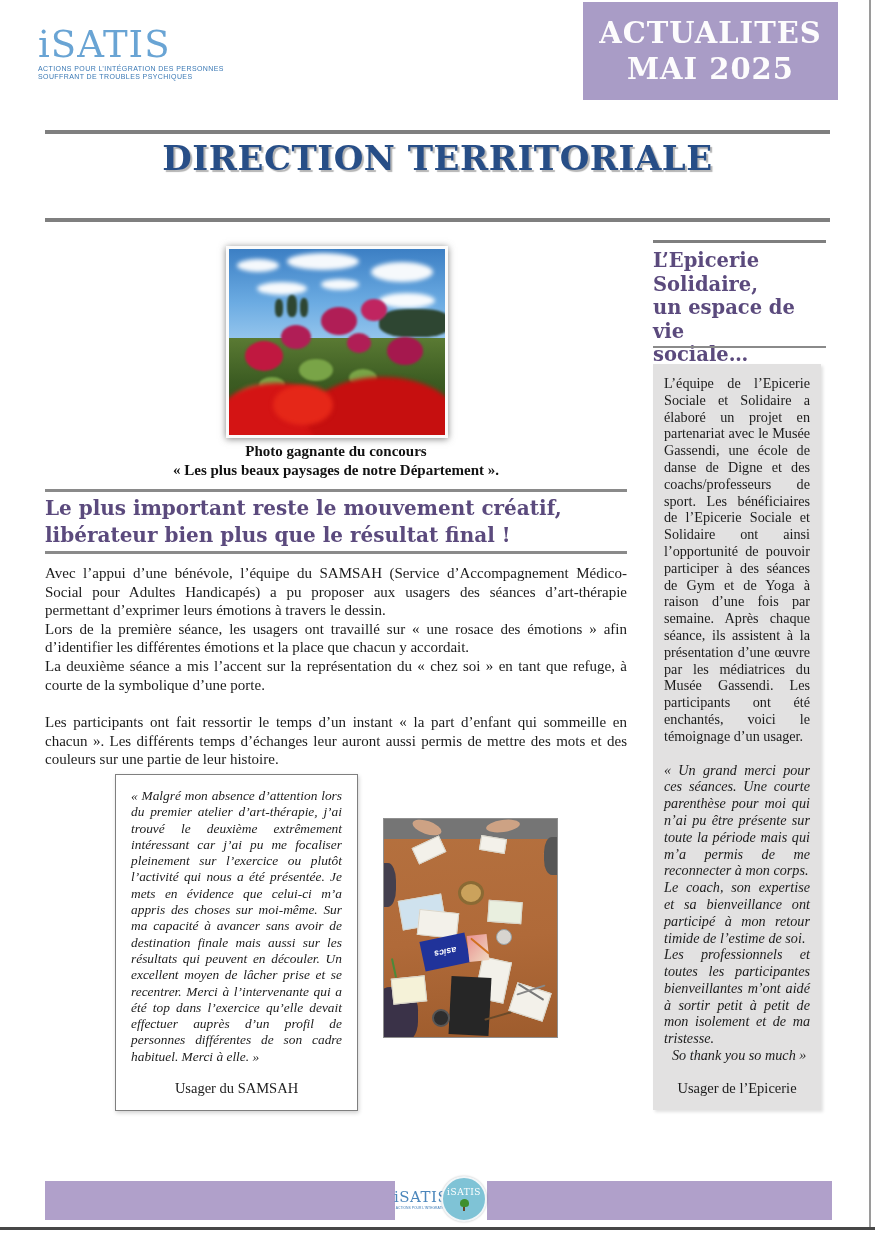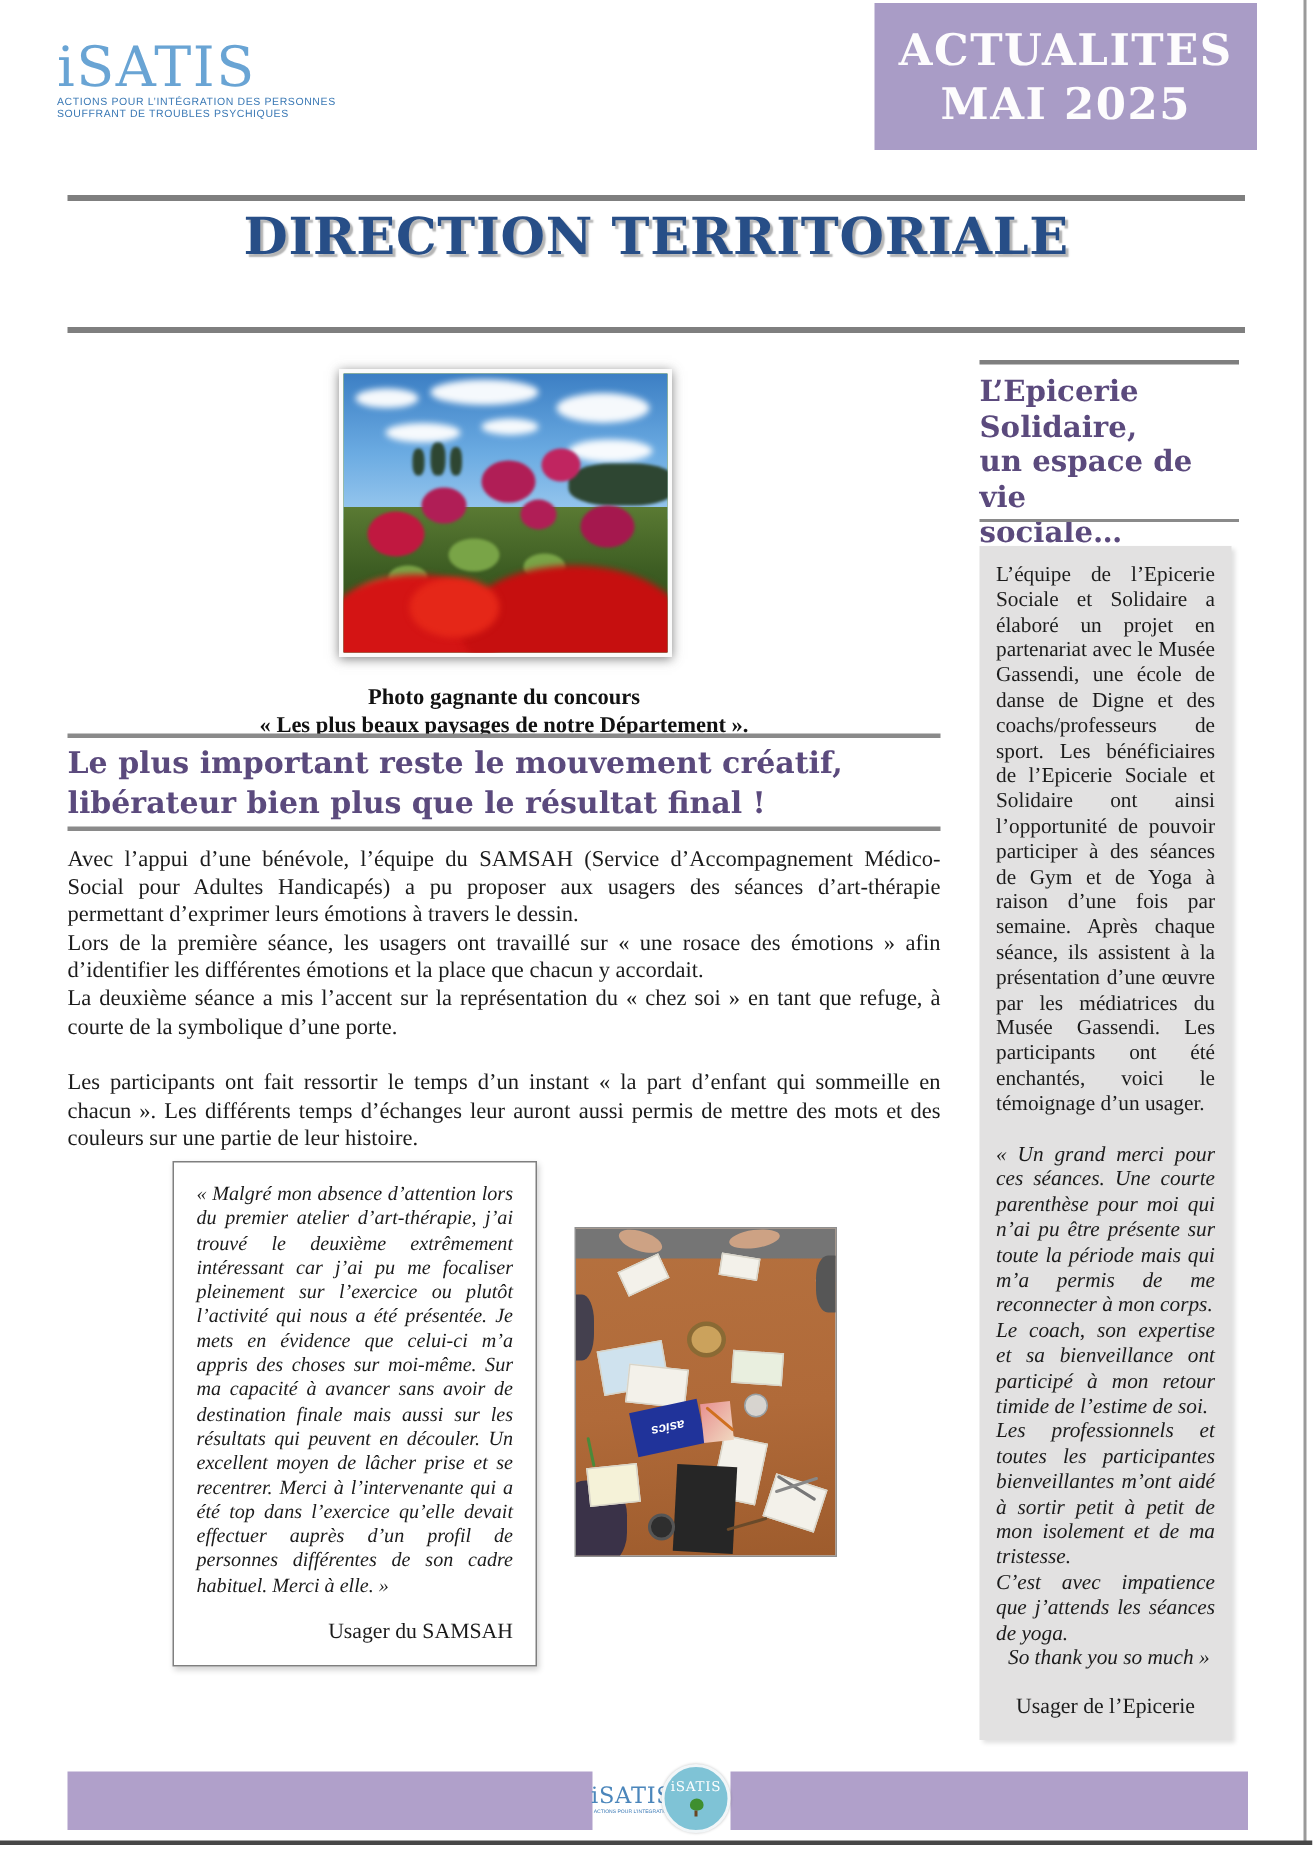--- a/index.html
+++ b/index.html
@@ -40,42 +40,42 @@
             background:linear-gradient(180deg,#3c7fc4 0%,#6babe2 55%,#9ccaef 100%); }
   .pf-cloud { background:#fff; border-radius:50%; filter:blur(2px); opacity:.95; }
   .pf-horizon { filter:blur(1px); background:#2e4632; border-radius:40%; }
   .pf-foliage { left:0; bottom:0; right:0; height:52%;
                 background:linear-gradient(180deg,#5a7a33 0%,#3c5c22 45%,#2c4719 100%); }
   .pf-leaf { background:#79a447; border-radius:50%; filter:blur(1px); }
   .pf-flower { background:#b01e56; border-radius:50%; filter:blur(1px); }
   .pf-red { border-radius:50%; filter:blur(2px); }
   .pf-sun { background:#c6d56a; border-radius:50%; filter:blur(3px); opacity:.85; }
 
-  .caption { left:45px; top:456px; width:582px; text-align:center;
+  .caption { left:45px; top:442px; width:582px; text-align:center;
              font-weight:700; font-size:15px; line-height:19px; color:#111; }
 
   
   .sub-rule-top { left:45px; top:489px; width:582px; height:3px; background:#8a8a8a; }
   .subheading { left:45px; top:495px; width:582px;
                 font-family:"DejaVu Serif",serif; font-weight:700; color:#5b4a7d;
                 font-size:20px; line-height:27px; }
   .sub-rule-bottom { left:45px; top:551px; width:582px; height:3px; background:#8a8a8a; }
 
   
   .body-text { left:45px; top:564px; width:582px; font-size:15px; line-height:18.6px;
                text-align:justify; }
   .body-text p { margin:0; }
   .body-text p.gap-after { margin-bottom:19px; }
 
   
   .quote-box { left:115px; top:774px; width:243px; min-height:331px;
                border:1px solid #7f7f7f; background:#fff; padding:13px 15px;
                box-shadow:1px 2px 4px rgba(0,0,0,.18); }
   .quote-box .q { font-style:italic; font-size:13.4px; line-height:16.3px; text-align:justify; }
-  .quote-box .attr { margin-top:15px; text-align:right; font-size:14.5px; }
+  .quote-box .attr { margin-top:15px; text-align:center; font-size:14.5px; }
 
   
   .photo-table { left:383px; top:818px; width:175px; height:220px; border:1px solid #8f8f8f;
                  overflow:hidden; background:linear-gradient(175deg,#b5713f 0%,#b06a39 55%,#9e5c2d 100%); }
   .photo-table > div { position:absolute; }
   .pt-wall { left:0; top:0; right:0; height:9%; background:#757575; }
   .pt-skin { background:#cda284; border-radius:50%; }
   .pt-person { background:#4a4a55; border-radius:40%; }
   .pt-paper { background:#f3f1ea; border:1px solid #d8d4c8; }
   .pt-basket { width:26px; height:24px; border-radius:50%; background:#cba25c; border:3px solid #8a6a34; }
@@ -227,21 +227,20 @@
   <h2 class="abs side-heading">L’Epicerie
 Solidaire,
 un espace de vie
 sociale…</h2>
   <div class="abs side-rule-bottom"></div>
   <div class="abs side-box">
     <p class="sb-para">L’équipe de l’Epicerie Sociale et Solidaire a élaboré un projet en partenariat avec le Musée Gassendi, une école de danse de Digne et des coachs/professeurs de sport. Les bénéficiaires de l’Epicerie Sociale et Solidaire ont ainsi l’opportunité de pouvoir participer à des séances de Gym et de Yoga à raison d’une fois par semaine. Après chaque séance, ils assistent à la présentation d’une œuvre par les médiatrices du Musée Gassendi. Les participants ont été enchantés, voici le témoignage d’un usager.</p>
     <p class="sb-q">« Un grand merci pour ces séances. Une courte parenthèse pour moi qui n’ai pu être présente sur toute la période mais qui m’a permis de me reconnecter à mon corps.</p>
     <p class="sb-q">Le coach, son expertise et sa bienveillance ont participé à mon retour timide de l’estime de soi.</p>
     <p class="sb-q">Les professionnels et toutes les participantes bienveillantes m’ont aidé à sortir petit à petit de mon isolement et de ma tristesse.</p>
-    <p class="sb-q">C’est avec impatience que j’attends les séances de yoga.</p>
     <p class="sb-q-last">So thank you so much »</p>
     <p class="sb-attr">Usager de l’Epicerie</p>
   </div>
 </aside>
 
 <footer>
   <div class="abs foot-bar foot-bar-left"></div>
   <div class="abs foot-bar foot-bar-right"></div>
   <div class="abs foot-logo">
     <div class="fl-text">iSATIS</div>

